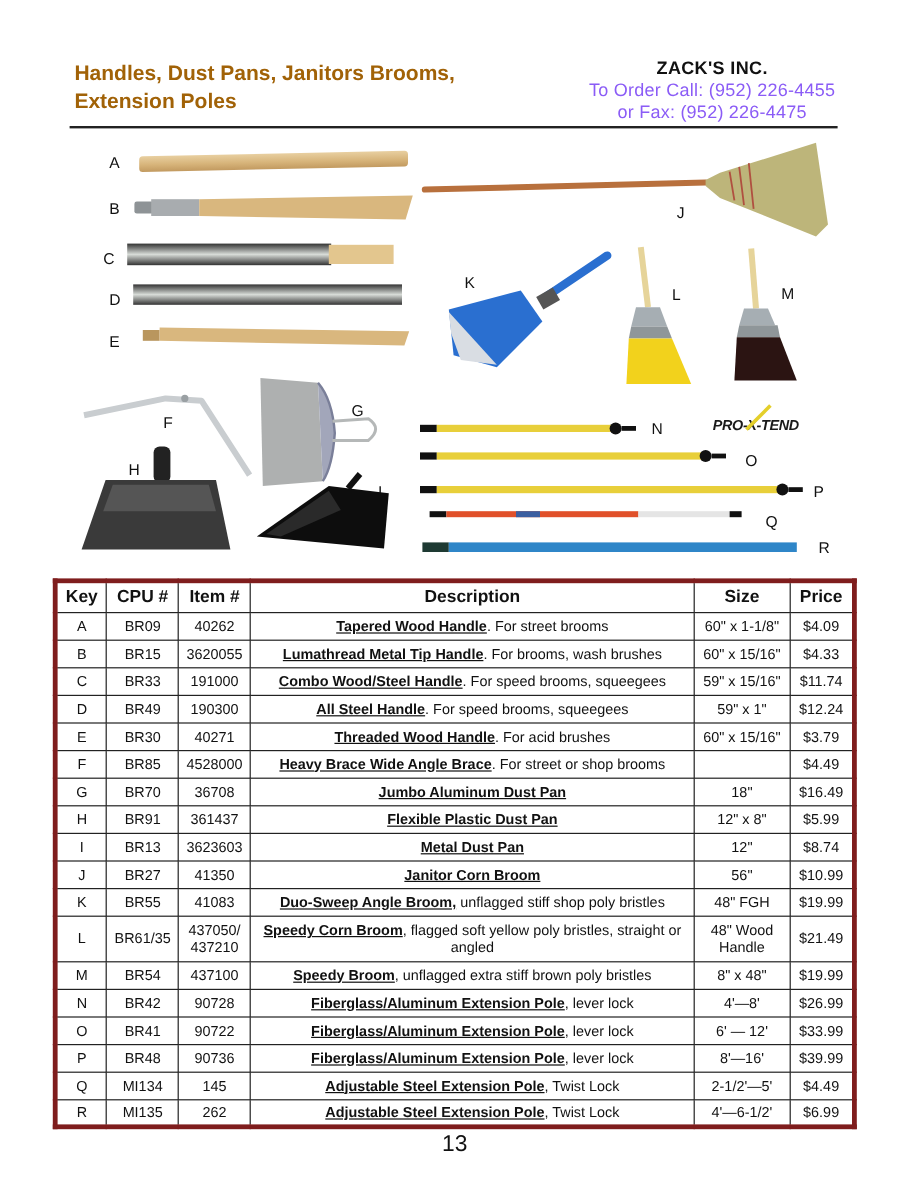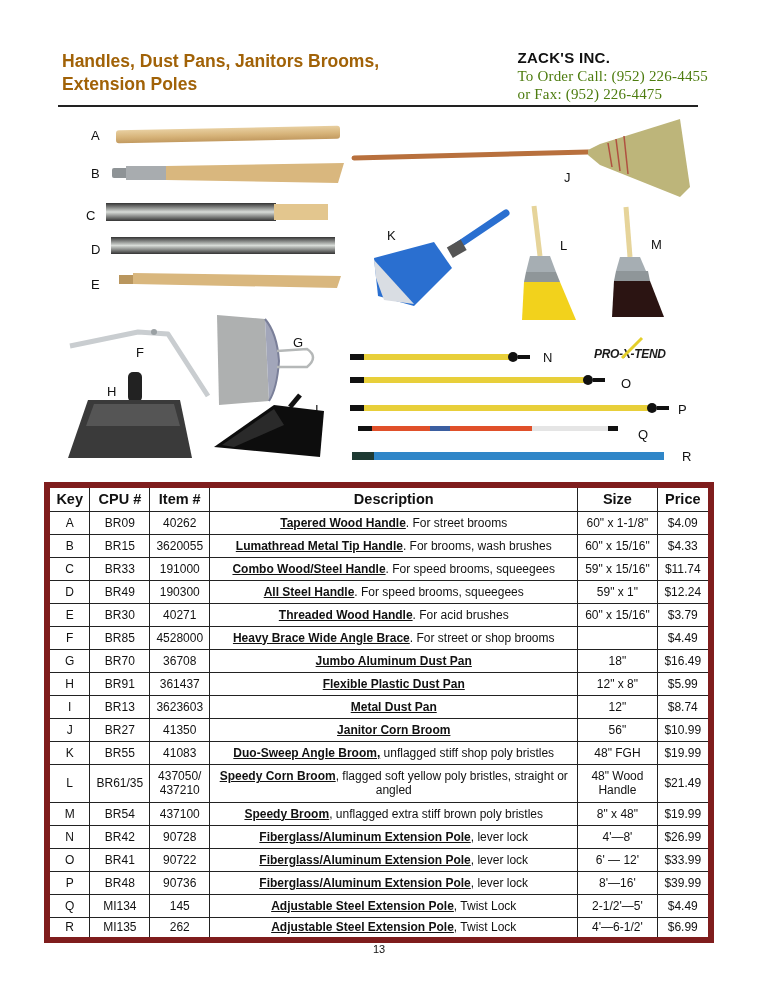--- a/index.html
+++ b/index.html
@@ -1,37 +1,37 @@
 <!DOCTYPE html>
 <html><head>
 <meta charset="utf-8">
 <style>
   * { box-sizing: border-box; margin: 0; padding: 0; }
   html, body { width: 758px; height: 998px; background: #ffffff; overflow: hidden; }
   body { position: relative; font-family: "Liberation Sans", sans-serif; color: #111; }
 
   .title { position: absolute; left: 62px; top: 50px; font-size: 17.5px; font-weight: bold; line-height: 23px; color: #a16207; width: 360px; }
-  .company { position: absolute; right: 50px; top: 49px; text-align: left; line-height: 18px; }
+  .company { position: absolute; right: 62px; top: 49px; text-align: center; line-height: 18px; }
   .company .name { font-size: 15px; font-weight: bold; letter-spacing: 0.3px; }
-  .company .line { font-size: 15px; color: #4d7c0f; letter-spacing: 0.2px; font-family: Liberation Serif, serif; }
+  .company .line { font-size: 15px; color: #8b5cf6; letter-spacing: 0.2px; }
   .rule { position: absolute; left: 58px; top: 105px; width: 640px; height: 2px; background: #222; }
 
   .lbl { position: absolute; font-size: 13px; color: #111; }
 
   .stick { position: absolute; border-radius: 3px; }
   .wood { background: linear-gradient(#e8cfa0, #d7b47a 55%, #c29a60); }
 
   table.prices { position: absolute; left: 44px; top: 482px; width: 670px; border-collapse: collapse; font-size: 12px; }
   table.prices th, table.prices td { border: 1.5px solid #222; text-align: center; vertical-align: middle; padding: 0 4px; }
   table.prices th { font-size: 14.5px; font-weight: bold; height: 26px; }
   table.prices td { height: 23px; line-height: 14px; }
   table.prices tr.tall td { height: 38px; }
-  table.prices { border: 6px solid #7f1d1d; }
+  table.prices { border: 4px solid #7f1d1d; }
   .desc b { font-weight: bold; text-decoration: underline; }
-  .pagenum { position: absolute; left: 0; width: 758px; top: 943px; text-align: center; font-size: 11px; }
+  .pagenum { position: absolute; left: 0; width: 758px; top: 943px; text-align: center; font-size: 19px; }
 
   svg { position: absolute; overflow: visible; }
 </style>
 </head>
 <body>
 
 <div class="title">
   <div>Handles, Dust Pans, Janitors Brooms,</div>
   <div>Extension Poles</div>
 </div>

